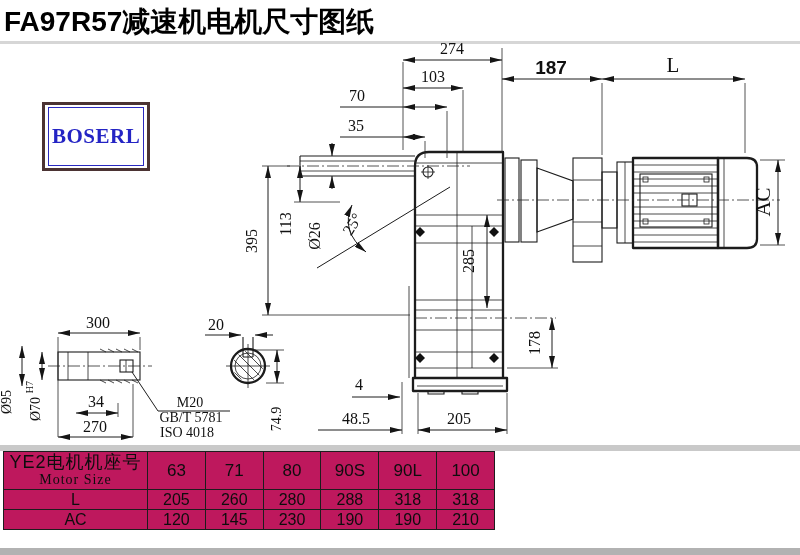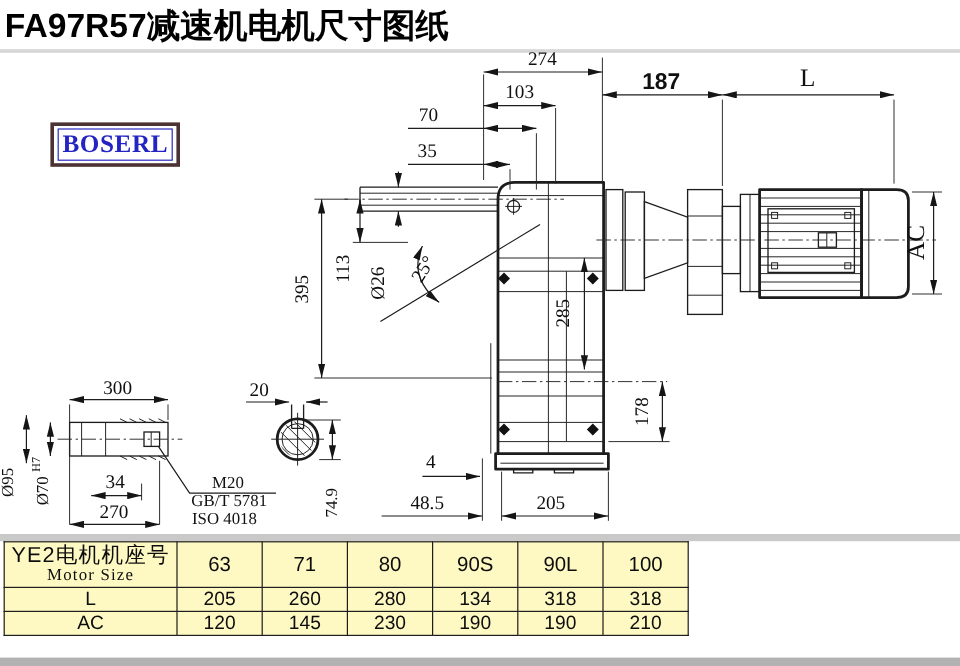--- a/index.html
+++ b/index.html
@@ -2,41 +2,41 @@
 <html><head>
 <meta charset="utf-8">
 <style>
   html,body{margin:0;padding:0;background:#ffffff;}
   .stage{position:relative;width:800px;height:555px;background:#ffffff;overflow:hidden;
          font-family:"Liberation Sans",sans-serif;}
   .page-title{position:absolute;left:4px;top:3px;font-size:28px;font-weight:bold;color:#000;
               letter-spacing:0px;white-space:nowrap;text-align:center;}
   .logo{position:absolute;left:42px;top:102px;border:3px solid #4b3333;background:#fff;
         padding:2px 3px;}
-  .logo-inner{border:1.5px solid #2a2ac0;padding:0 3px;text-align:right;}
+  .logo-inner{border:1.5px solid #2a2ac0;padding:16px 3px;text-align:right;}
   .logo-text{font-family:"Liberation Serif",serif;font-weight:bold;font-size:21px;color:#2424c4;
              letter-spacing:0.5px;}
   svg.drawing{position:absolute;left:0;top:0;}
   
   .ol{stroke:#1c1c1c;stroke-width:2.3;fill:none;stroke-linejoin:round;}
   .il{stroke:#1c1c1c;stroke-width:1.1;fill:none;}
   .tl{stroke:#1c1c1c;stroke-width:0.8;fill:none;}
   .cl{stroke:#2a2a2a;stroke-width:0.8;fill:none;stroke-dasharray:12 3 2 3;}
   .ext{stroke:#262626;stroke-width:0.8;fill:none;}
   .dim{stroke:#1c1c1c;stroke-width:1;fill:none;marker-start:url(#arr);marker-end:url(#arr);}
   .dime{stroke:#1c1c1c;stroke-width:1;fill:none;marker-end:url(#arr);}
   .plain{stroke:#1c1c1c;stroke-width:1;fill:none;}
   .dl{font-family:"Liberation Serif",serif;font-size:16px;fill:#101010;}
   .dl.bold-sans{font-family:"Liberation Sans",sans-serif;font-weight:bold;font-size:19px;}
   .dl.lg{font-size:21px;}
   .dl.sm{font-size:14px;}
   .dl.xs{font-size:10px;}
   
   .spec-table{position:absolute;left:3px;top:451px;border-collapse:collapse;table-layout:fixed;
-              width:571px;background:#fef9c3;}
+              width:492px;background:#be185d;}
   .spec-table th,.spec-table td{border:1.6px solid #1d1d1d;text-align:center;vertical-align:middle;
               padding:0;font-weight:normal;color:#0d0d0d;}
   .spec-table thead th{height:37px;font-size:17px;}
   .spec-table tbody th,.spec-table tbody td{height:19px;font-size:16px;line-height:18px;}
   .corner-cell{width:143px;}
   .hdr-cn{font-size:18px;letter-spacing:1px;line-height:19px;}
   .hdr-en{font-family:Liberation Serif, serif;font-size:14px;letter-spacing:1px;line-height:16px;}
   .band{position:absolute;left:0;width:800px;}
 </style>
 </head>
@@ -227,21 +227,21 @@
           <th>90L</th>
           <th>100</th>
         </tr>
     </thead>
     <tbody id="size-body">
         <tr>
           <th>L</th>
           <td>205</td>
           <td>260</td>
           <td>280</td>
-          <td>134</td>
+          <td>288</td>
           <td>318</td>
           <td>318</td>
         </tr>
         <tr>
           <th>AC</th>
           <td>120</td>
           <td>145</td>
           <td>230</td>
           <td>190</td>
           <td>190</td>

